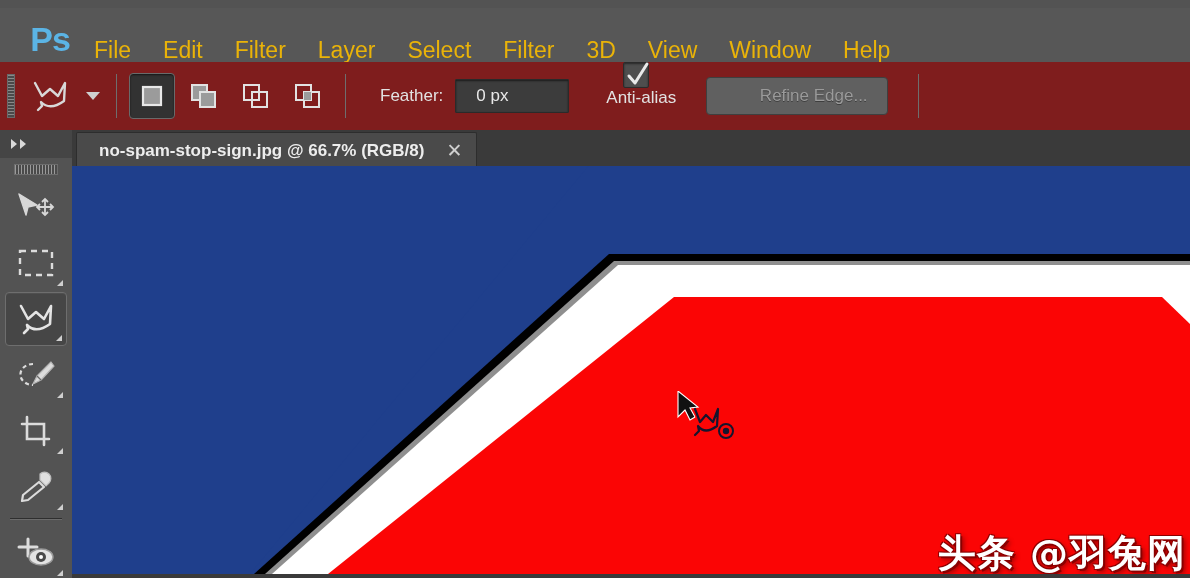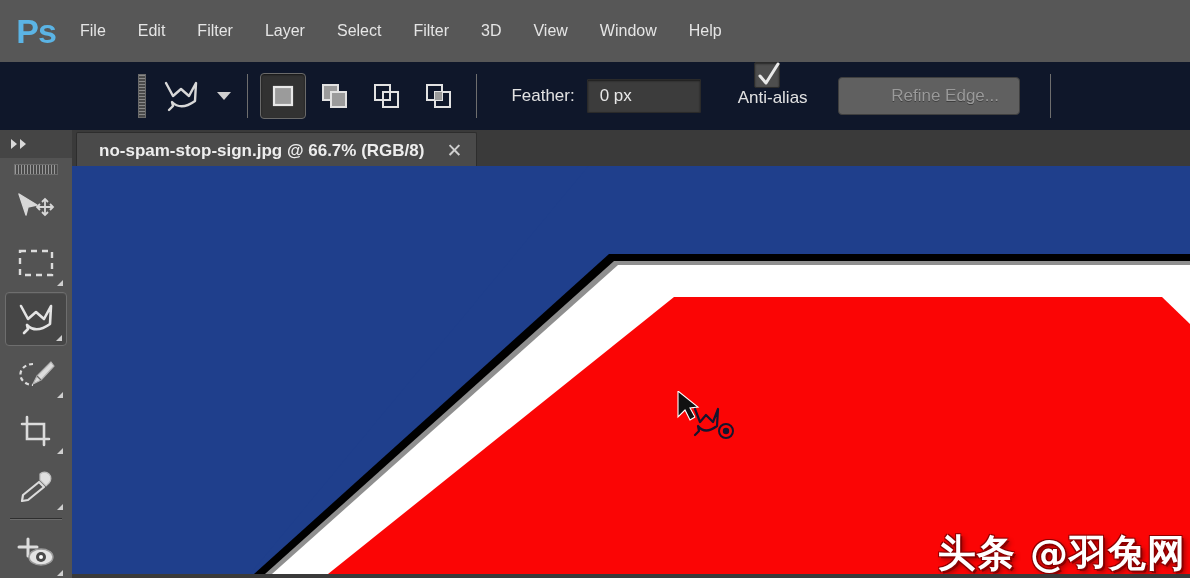--- a/index.html
+++ b/index.html
@@ -19,58 +19,57 @@
     position: relative;
     width: 1190px;
     height: 578px;
     background: #535353;
     overflow: hidden;
   }
 
   
   #menubar {
     position: absolute;
-    left: 0; top: 0;
+    left: 0; top: 8px;
     width: 1190px; height: 62px;
     background: #575757;
     display: flex;
-    align-items: center;
-    box-sizing: border-box;
-    padding-left: 8px;
+    align-items: flex-end;
+    box-sizing: border-box;
+    padding-left: 22px;
   }
   #ps-logo {
     width: 56px; height: 62px;
     display: flex;
     align-items: center;
     justify-content: center;
     font-size: 34px;
     font-weight: bold;
     color: #5bb4e5;
     letter-spacing: -1px;
     font-family: "Liberation Sans", sans-serif;
   }
   .menu-item {
-    color: #e5e5e5;
-    font-size: 16px;
+    color: #eab308;
+    font-size: 23px;
     padding: 6px 16px;
     white-space: nowrap;
     cursor: default;
     font-family: "Liberation Sans", sans-serif;
   }
 
   
   #optionsbar {
     position: absolute;
     left: 0; top: 62px;
     width: 1190px; height: 68px;
-    background: #0f172a;
-    display: flex;
-    align-items: center;
-    box-sizing: border-box;
-    justify-content: center;
+    background: #7f1d1d;
+    display: flex;
+    align-items: center;
+    box-sizing: border-box;
   }
   #opt-grip {
     width: 22px; height: 68px;
     display: flex; align-items: center; justify-content: center;
   }
   .grip-v {
     width: 6px; height: 42px;
     background: repeating-linear-gradient(
       to bottom,
       #8a8a8a 0px, #8a8a8a 1px,
@@ -127,21 +126,21 @@
     font-family: "Liberation Sans", sans-serif;
   }
   #feather-input {
     width: 114px; height: 34px;
     margin-left: 12px;
     background: #3c3c3c;
     border: 1px solid #2a2a2a;
     box-shadow: inset 0 1px 2px rgba(0,0,0,.55);
     color: #e8e8e8;
     font-size: 17px;
-    padding: 0 12px;
+    padding: 0 20px;
     box-sizing: border-box;
     font-family: "Liberation Sans", sans-serif;
     border-radius: 1px;
     outline: none;
   }
   #antialias-group {
     display: flex;
     align-items: center;
     margin-left: 26px;
     height: 68px;

